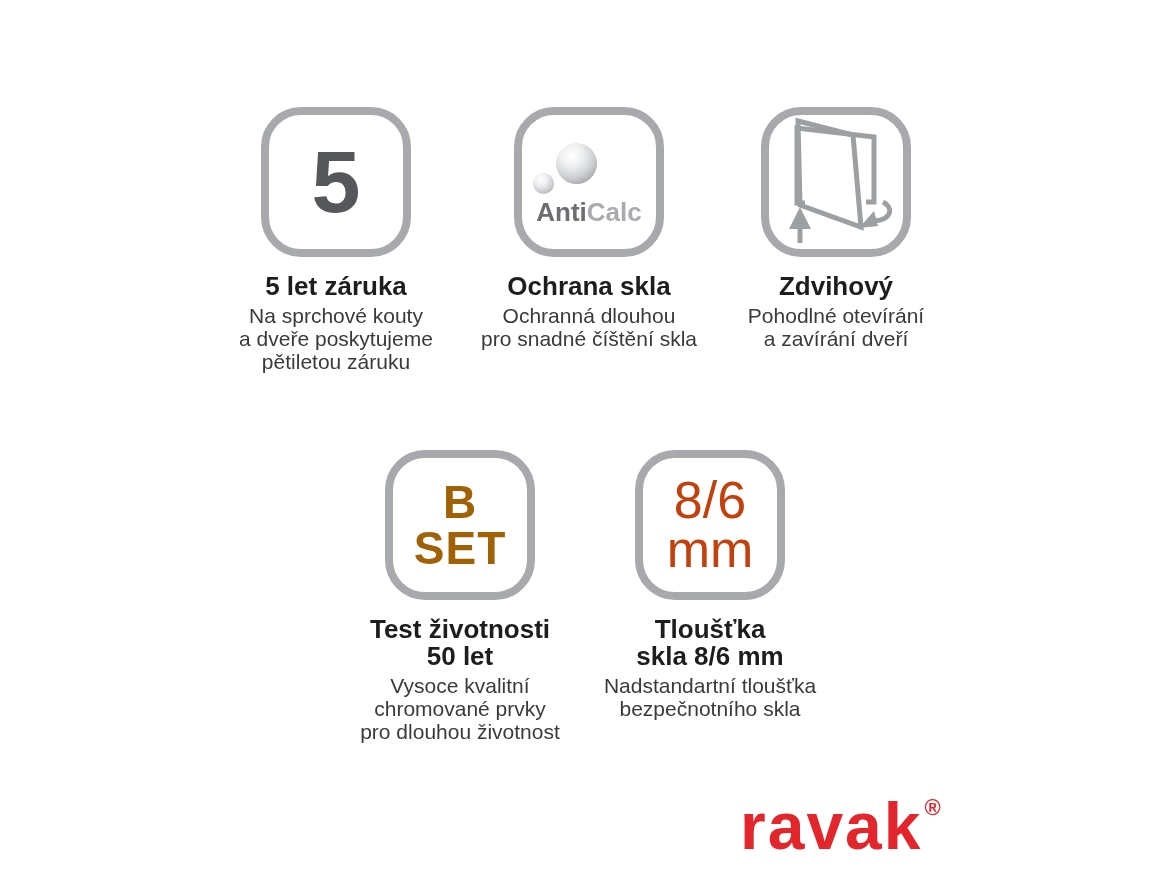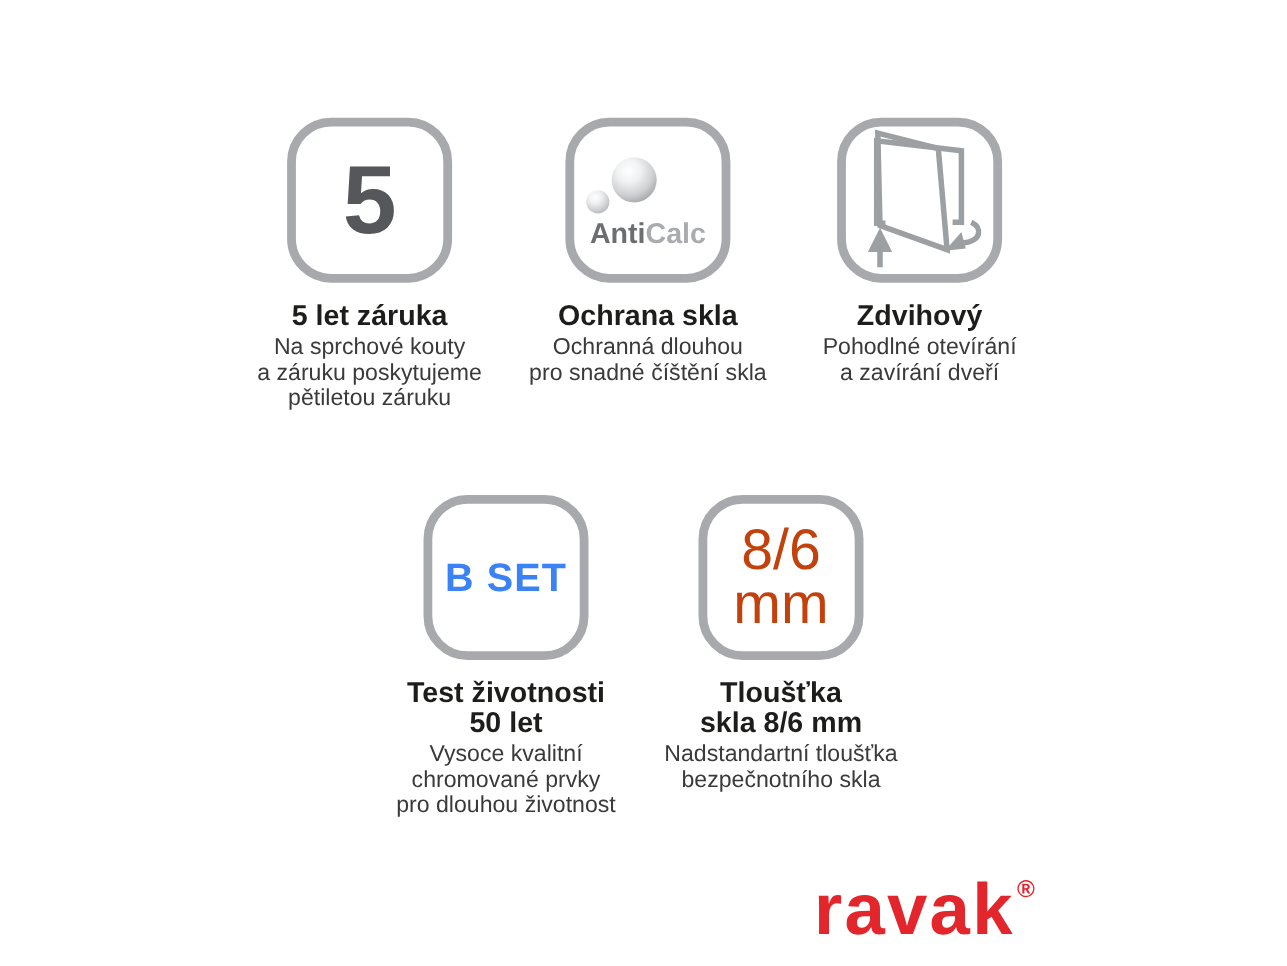--- a/index.html
+++ b/index.html
@@ -36,23 +36,23 @@
     justify-content: center;
     box-sizing: content-box;
   }
   .badge-5 {
     font-size: 88px;
     font-weight: 700;
     color: #55575a;
     line-height: 1;
   }
   .badge-bset {
-    font-size: 36px;
-    font-weight: 700;
-    color: #3b82f6;
+    font-size: 46px;
+    font-weight: 700;
+    color: #a16207;
     letter-spacing: 1px;
     line-height: 1;
   }
   .badge-thickness {
     font-size: 52px;
     font-weight: 400;
     color: #c2410c;
     line-height: 0.95;
   }
   .badge-thickness span { display: block; }
@@ -125,21 +125,21 @@
 
   <section class="feature" id="f1">
     <div class="icon-box">
       <span class="badge-5">5</span>
     </div>
     <h3 class="title">
       <span>5 let záruka</span>
     </h3>
     <p class="desc">
       <span>Na sprchové kouty</span>
-      <span>a záruku poskytujeme</span>
+      <span>a dveře poskytujeme</span>
       <span>pětiletou záruku</span>
     </p>
   </section>
 
   <section class="feature" id="f2">
     <div class="icon-box">
       <div class="bubbles">
         <div class="bubble bubble-small"></div>
         <div class="bubble bubble-large"></div>
         <div class="anticalc-label">

